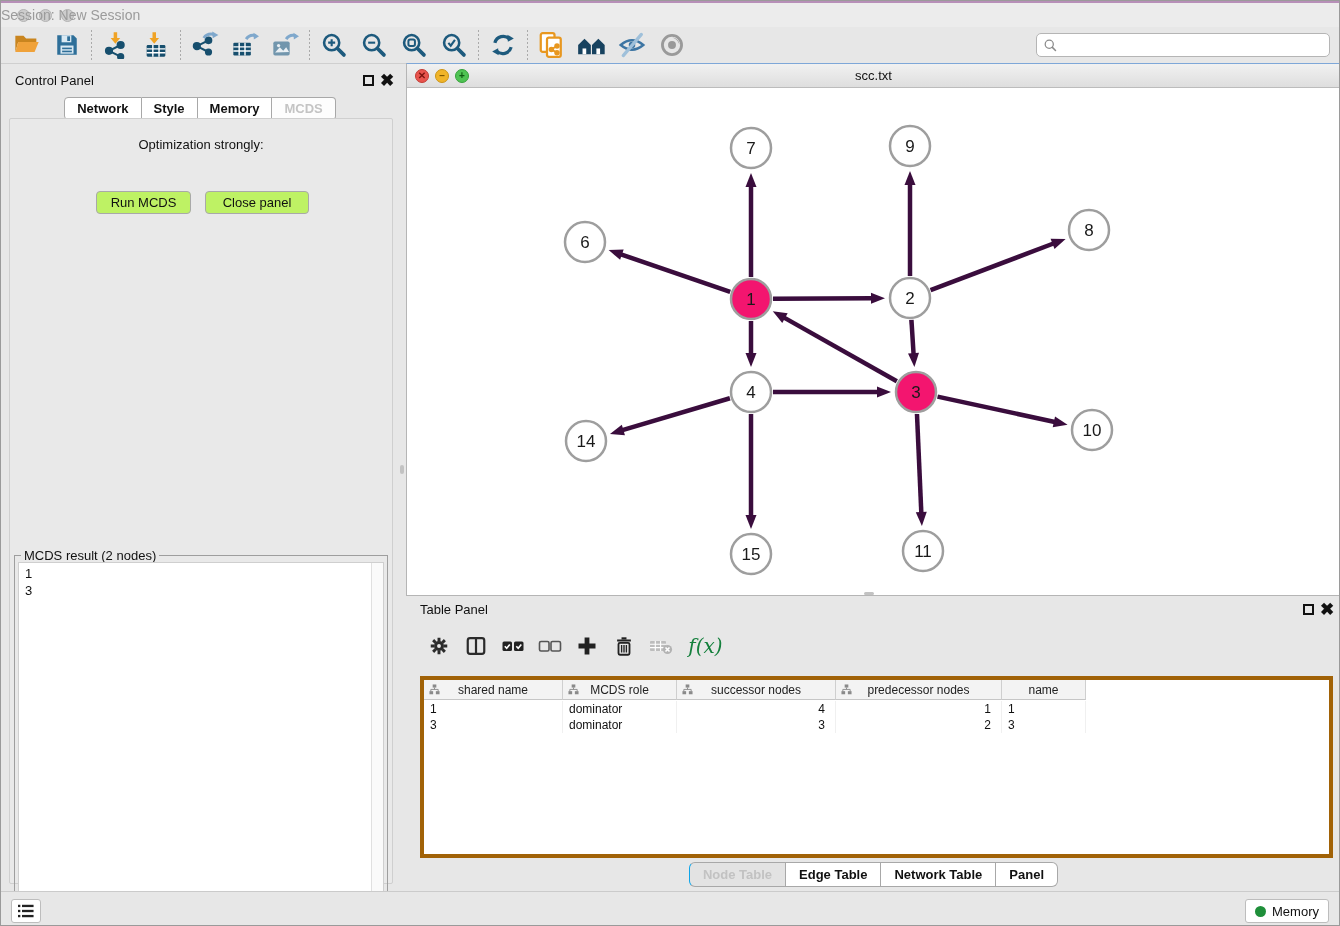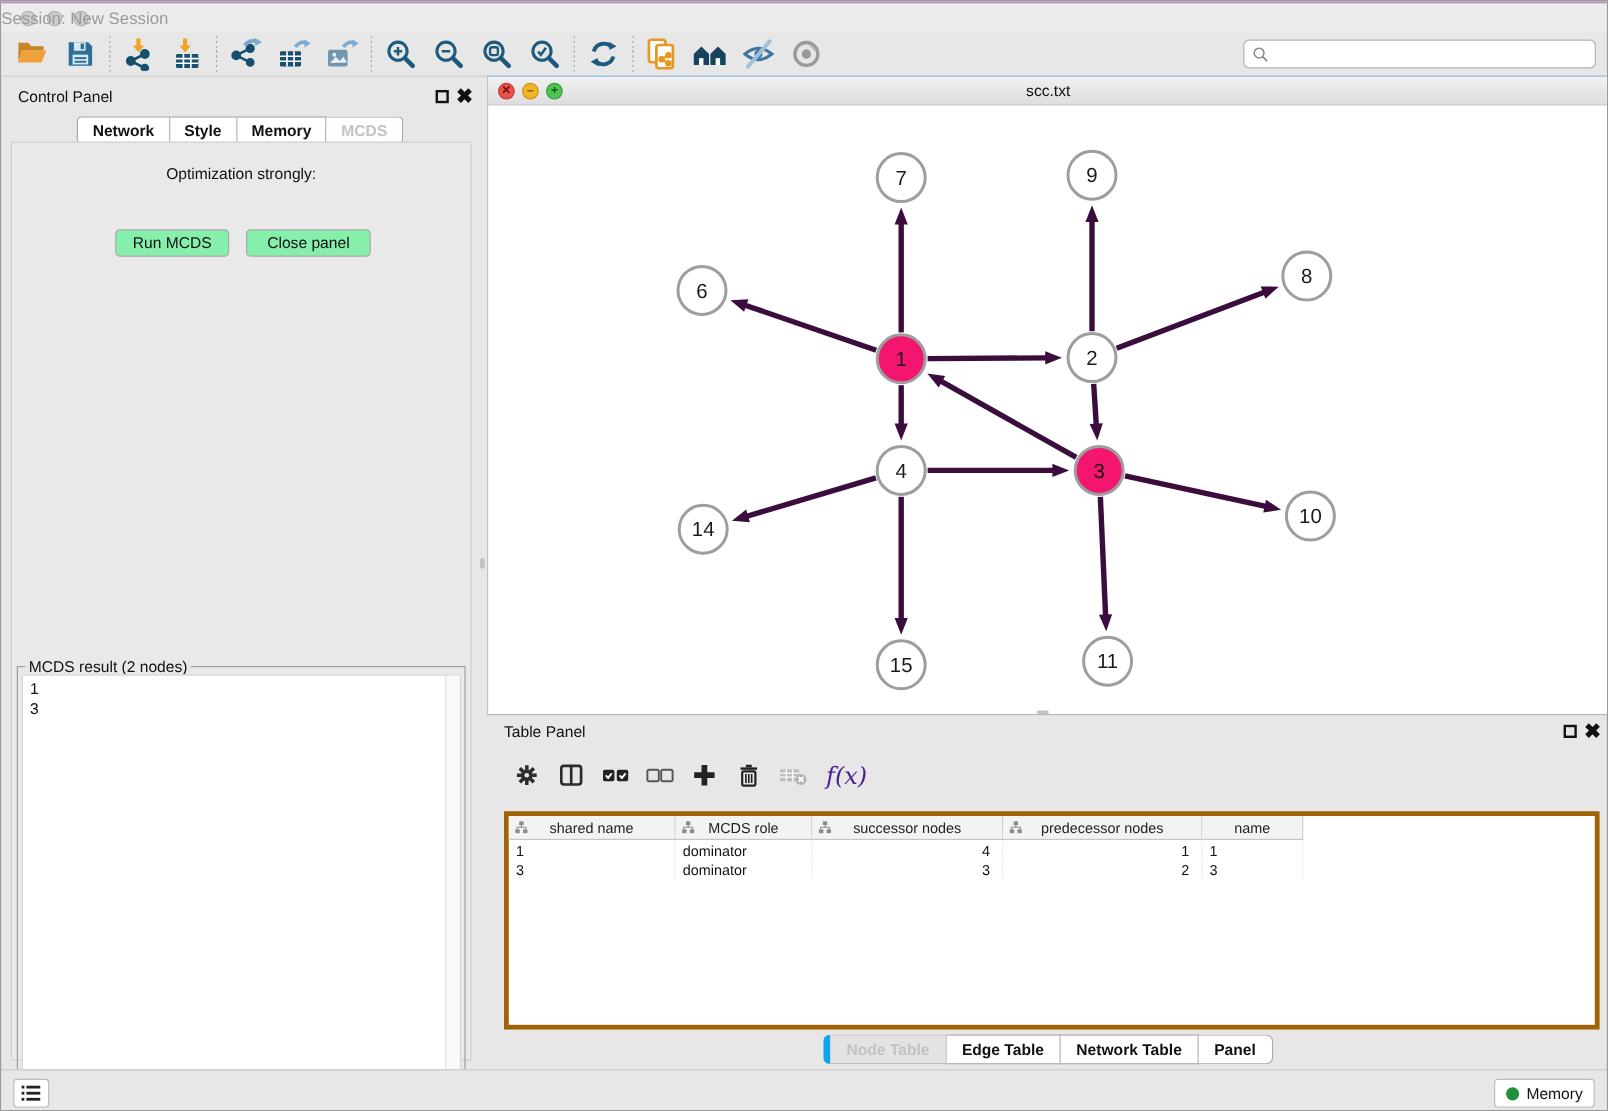--- a/index.html
+++ b/index.html
@@ -36,21 +36,21 @@
            border:1px solid #cfcfcf;background:#e9e9e9;border-radius:2px;}
   .opt-label{position:absolute;left:0;top:18px;width:100%;text-align:center;font-size:13px;color:#111;}
   .dropdown{position:absolute;left:36px;top:40px;width:310px;height:23px;background:#fff;
             border:1px solid #a9a9a9;border-radius:4px;font-size:13px;color:#111;
             display:flex;align-items:center;padding-left:10px;box-sizing:border-box;}
   .stepper{position:absolute;right:6px;top:3px;width:12px;height:16px;}
   .stepper .up{position:absolute;left:1px;top:1px;width:0;height:0;border-left:5px solid transparent;
                border-right:5px solid transparent;border-bottom:6px solid #555;}
   .stepper .dn{position:absolute;left:1px;bottom:0;width:0;height:0;border-left:5px solid transparent;
                border-right:5px solid transparent;border-top:6px solid #555;}
-  .cp-btn{position:absolute;top:72px;height:23px;background:#86efac;border:1px solid #a9a9a9;
+  .cp-btn{position:absolute;top:72px;height:23px;background:#bef264;border:1px solid #a9a9a9;
           border-radius:4px;font-size:13px;color:#111;display:flex;align-items:center;justify-content:center;box-sizing:border-box;}
   .groupbox{position:absolute;left:4px;top:436px;width:372px;height:378px;border:1px solid #9e9e9e;}
   .groupbox-label{position:absolute;left:6px;top:-8px;background:#e9e9e9;padding:0 3px;font-size:13px;color:#111;}
   .result-area{position:absolute;left:3px;top:6px;right:3px;bottom:3px;background:#fff;border:1px solid #cfcfcf;}
   .result-text{position:absolute;left:6px;top:2px;font-size:13px;color:#111;line-height:17px;white-space:pre-line;}
   .result-scroll{position:absolute;right:0;top:0;width:11px;height:100%;background:#fafafa;border-left:1px solid #e0e0e0;}
   
   .netframe{position:absolute;left:405px;top:62px;width:935px;height:533px;
             border:1px solid #b5b5b5;box-sizing:border-box;background:#fff;border-top:1px solid #7ea7d8;}
   .net-titlebar{position:absolute;left:0;top:0;width:100%;height:24px;
@@ -58,33 +58,33 @@
   .mac-btn{position:absolute;top:5px;width:14px;height:14px;border-radius:50%;box-sizing:border-box;
            display:flex;align-items:center;justify-content:center;font-size:10px;font-weight:bold;line-height:14px;}
   .net-title{position:absolute;top:4px;left:0;width:100%;text-align:center;font-size:13px;color:#111;}
   .net-canvas{position:absolute;left:0;top:24px;width:933px;height:507px;background:#fff;}
   .split-dash-v{position:absolute;left:399px;top:464px;width:4px;height:9px;background:#c2c2c2;border-radius:2px;}
   .split-dash-h{position:absolute;left:863px;top:591px;width:10px;height:3px;background:#c2c2c2;border-radius:2px;}
   
   .tpanel{position:absolute;left:405px;top:595px;width:935px;height:295px;}
   .tp-toolbar{position:absolute;left:14px;top:30px;height:40px;display:flex;align-items:center;}
   .tpi{width:37px;height:36px;display:flex;align-items:center;justify-content:center;flex:0 0 auto;}
-  .fx{font-family:"DejaVu Serif",serif;font-style:italic;font-size:20px;color:#4c1d95;margin-left:16px;}
+  .fx{font-family:"DejaVu Serif",serif;font-style:italic;font-size:20px;color:#15803d;margin-left:16px;}
   .ttable{position:absolute;left:14px;top:80px;width:913px;height:182px;background:#fff;border:4px solid #a16207;box-sizing:border-box;}
   .thead{position:absolute;left:0;top:0;height:20px;display:flex;}
   .th{position:relative;height:20px;background:#f3f3f3;border-right:1px solid #cfcfcf;border-bottom:1px solid #c6c6c6;
       box-sizing:border-box;display:flex;align-items:center;justify-content:center;font-size:12px;color:#222;}
   .th .colic{position:absolute;left:5px;top:4px;}
   .trow{position:absolute;left:0;height:16px;display:flex;font-size:12px;color:#111;}
   .td{box-sizing:border-box;padding:1px 6px;border-right:1px solid #f0f0f0;overflow:hidden;white-space:nowrap;}
   .td.r{text-align:right;padding-right:10px;}
   .tp-tabs{position:absolute;left:0;bottom:4px;width:100%;display:flex;justify-content:center;}
   .btab{height:23px;line-height:23px;padding:0 13px;background:#fff;border:1px solid #a8a8a8;border-left:none;
         font-size:13px;font-weight:bold;color:#111;}
-  .btab:first-child{border-left:6px solid #0ea5e9;border-radius:6px 0 0 6px;}
+  .btab:first-child{border-left:1px solid #0ea5e9;border-radius:6px 0 0 6px;}
   .btab:last-child{border-radius:0 6px 6px 0;}
   .btab.sel{background:#e3e3e3;color:#c2c2c2;}
   
   .statusbar{position:absolute;left:0;top:890px;width:100%;height:36px;background:#e7e7e7;border-top:1px solid #cbcbcb;}
   .sb-btn{position:absolute;top:7px;height:24px;background:#fff;border:1px solid #bdbdbd;border-radius:3px;
           display:flex;align-items:center;justify-content:center;box-sizing:border-box;}
   .mem-dot{width:11px;height:11px;border-radius:50%;background:#1f8f3a;margin-right:6px;}
   .mem-label{font-size:13px;color:#111;}
 </style>
 </head>

